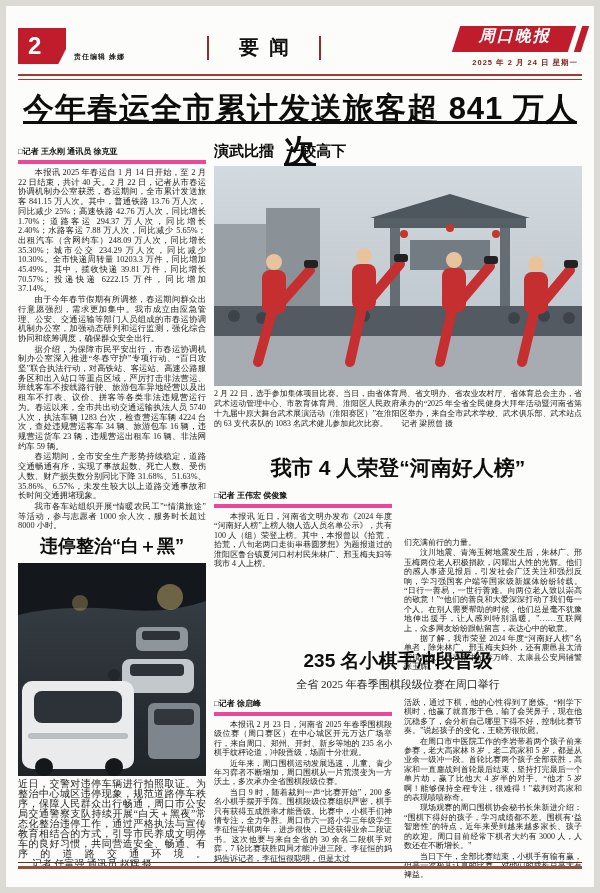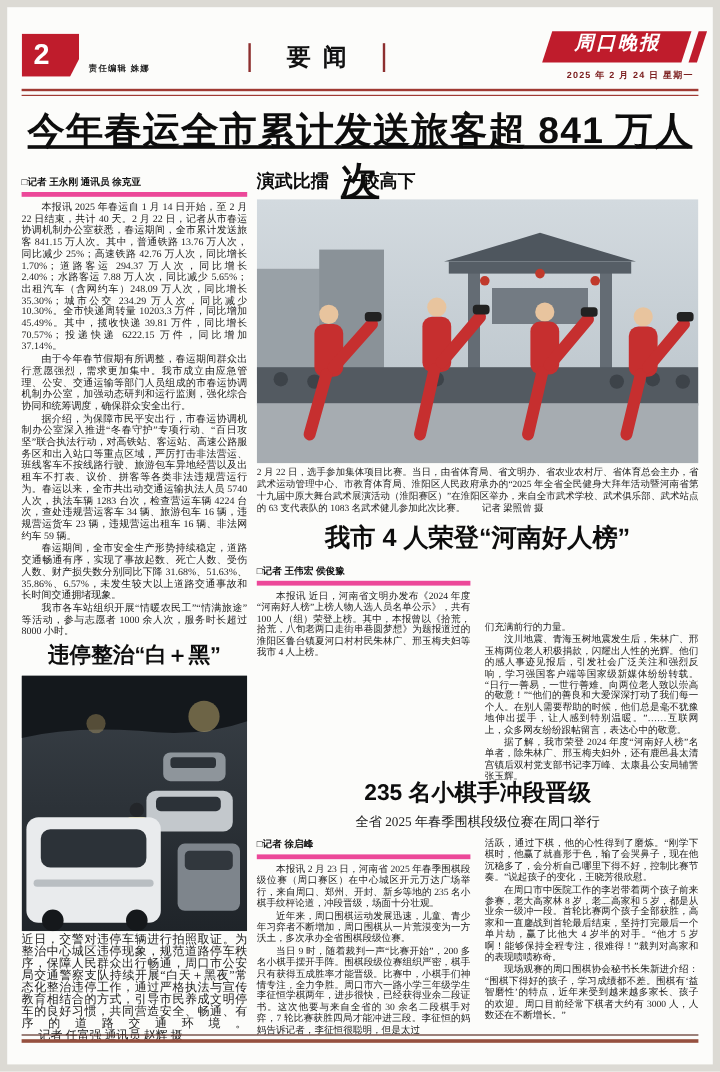--- a/index.html
+++ b/index.html
@@ -42,21 +42,21 @@
   .block-weiting{position:absolute;left:12px;top:528px;width:188px;}
   .block-weiting h2{margin:0 0 5px;text-align:center;font:900 18px "Liberation Sans","DejaVu Sans",sans-serif;color:#0d0d0d;}
   .photo-frame{display:block;width:100%;}
 
   
   .block-yanwu{position:absolute;left:208px;top:136px;width:368px;}
   .block-yanwu h2{margin:0 0 5px;text-align:left;font:900 15px "Liberation Sans","DejaVu Sans",sans-serif;color:#0d0d0d;word-spacing:8px;}
   .block-yanwu .caption{font-size:7.9px;}
 
   
-  .block-haoren{position:absolute;left:208px;top:428px;width:368px;}
+  .block-haoren{position:absolute;left:208px;top:448px;width:368px;}
   .block-haoren h2{margin:0 0 8px;text-align:center;font:900 21px "Liberation Sans","DejaVu Sans",sans-serif;color:#0d0d0d;}
   .twocol{display:flex;gap:12px;}
   .twocol .c{flex:1;min-width:0;}
   .twocol p.body{font-size:8px;line-height:9.4px;}
 
   
   .block-weiqi{position:absolute;left:208px;top:642px;width:368px;}
   .block-weiqi h2{margin:0;text-align:center;font:900 19px "Liberation Sans","DejaVu Sans",sans-serif;color:#0d0d0d;}
   .block-weiqi .subtitle{margin:3px 0 6px;text-align:center;font-size:11px;color:#222;font-weight:400;}
 
@@ -220,18 +220,19 @@
       <div class="c">
         <div class="byline">□记者 徐启峰</div>
         <p class="body">本报讯 2 月 23 日，河南省 2025 年春季围棋段级位赛（周口赛区）在中心城区开元万达广场举行，来自周口、郑州、开封、新乡等地的 235 名小棋手纹枰论道，冲段晋级，场面十分壮观。</p>
         <p class="body">近年来，周口围棋运动发展迅速，儿童、青少年习弈者不断增加，周口围棋从一片荒漠变为一方沃土，多次承办全省围棋段级位赛。</p>
         <p class="body">当日 9 时，随着裁判一声“比赛开始”，200 多名小棋手摆开手阵。围棋段级位赛组织严密，棋手只有获得五成胜率才能晋级。比赛中，小棋手们神情专注，全力争胜。周口市六一路小学三年级学生李征恒学棋两年，进步很快，已经获得业余二段证书。这次他要与来自全省的 30 余名二段棋手对弈，7 轮比赛获胜四局才能冲进三段。李征恒的妈妈告诉记者，李征恒很聪明，但是太过</p>
       </div>
       <div class="c">
         <p class="body" style="text-indent:0;">活跃，通过下棋，他的心性得到了磨炼。“刚学下棋时，他赢了就喜形于色，输了会哭鼻子，现在他沉稳多了，会分析自己哪里下得不好，控制比赛节奏。”说起孩子的变化，王晓芳很欣慰。</p>
         <p class="body">在周口市中医院工作的李岩带着两个孩子前来参赛，老大高家林 8 岁，老二高家和 5 岁，都是从业余一级冲一段。首轮比赛两个孩子全部获胜，高家和一直鏖战到首轮最后结束，坚持打完最后一个单片劫，赢了比他大 4 岁半的对手。“他才 5 岁啊！能够保持全程专注，很难得！”裁判对高家和的表现啧啧称奇。</p>
         <p class="body">现场观赛的周口围棋协会秘书长朱新进介绍：“围棋下得好的孩子，学习成绩都不差。围棋有‘益智磨性’的特点，近年来受到越来越多家长、孩子的欢迎。周口目前经常下棋者大约有 3000 人，人数还在不断增长。”</p>
+        <p class="body">当日下午，全部比赛结束，小棋手有输有赢，但是一次极其认真的比赛，对他们的成长总是大有裨益。</p>
       </div>
     </div>
   </section>
 
   <div class="bottom-rule"></div>
 </div>
 
 </body></html>

